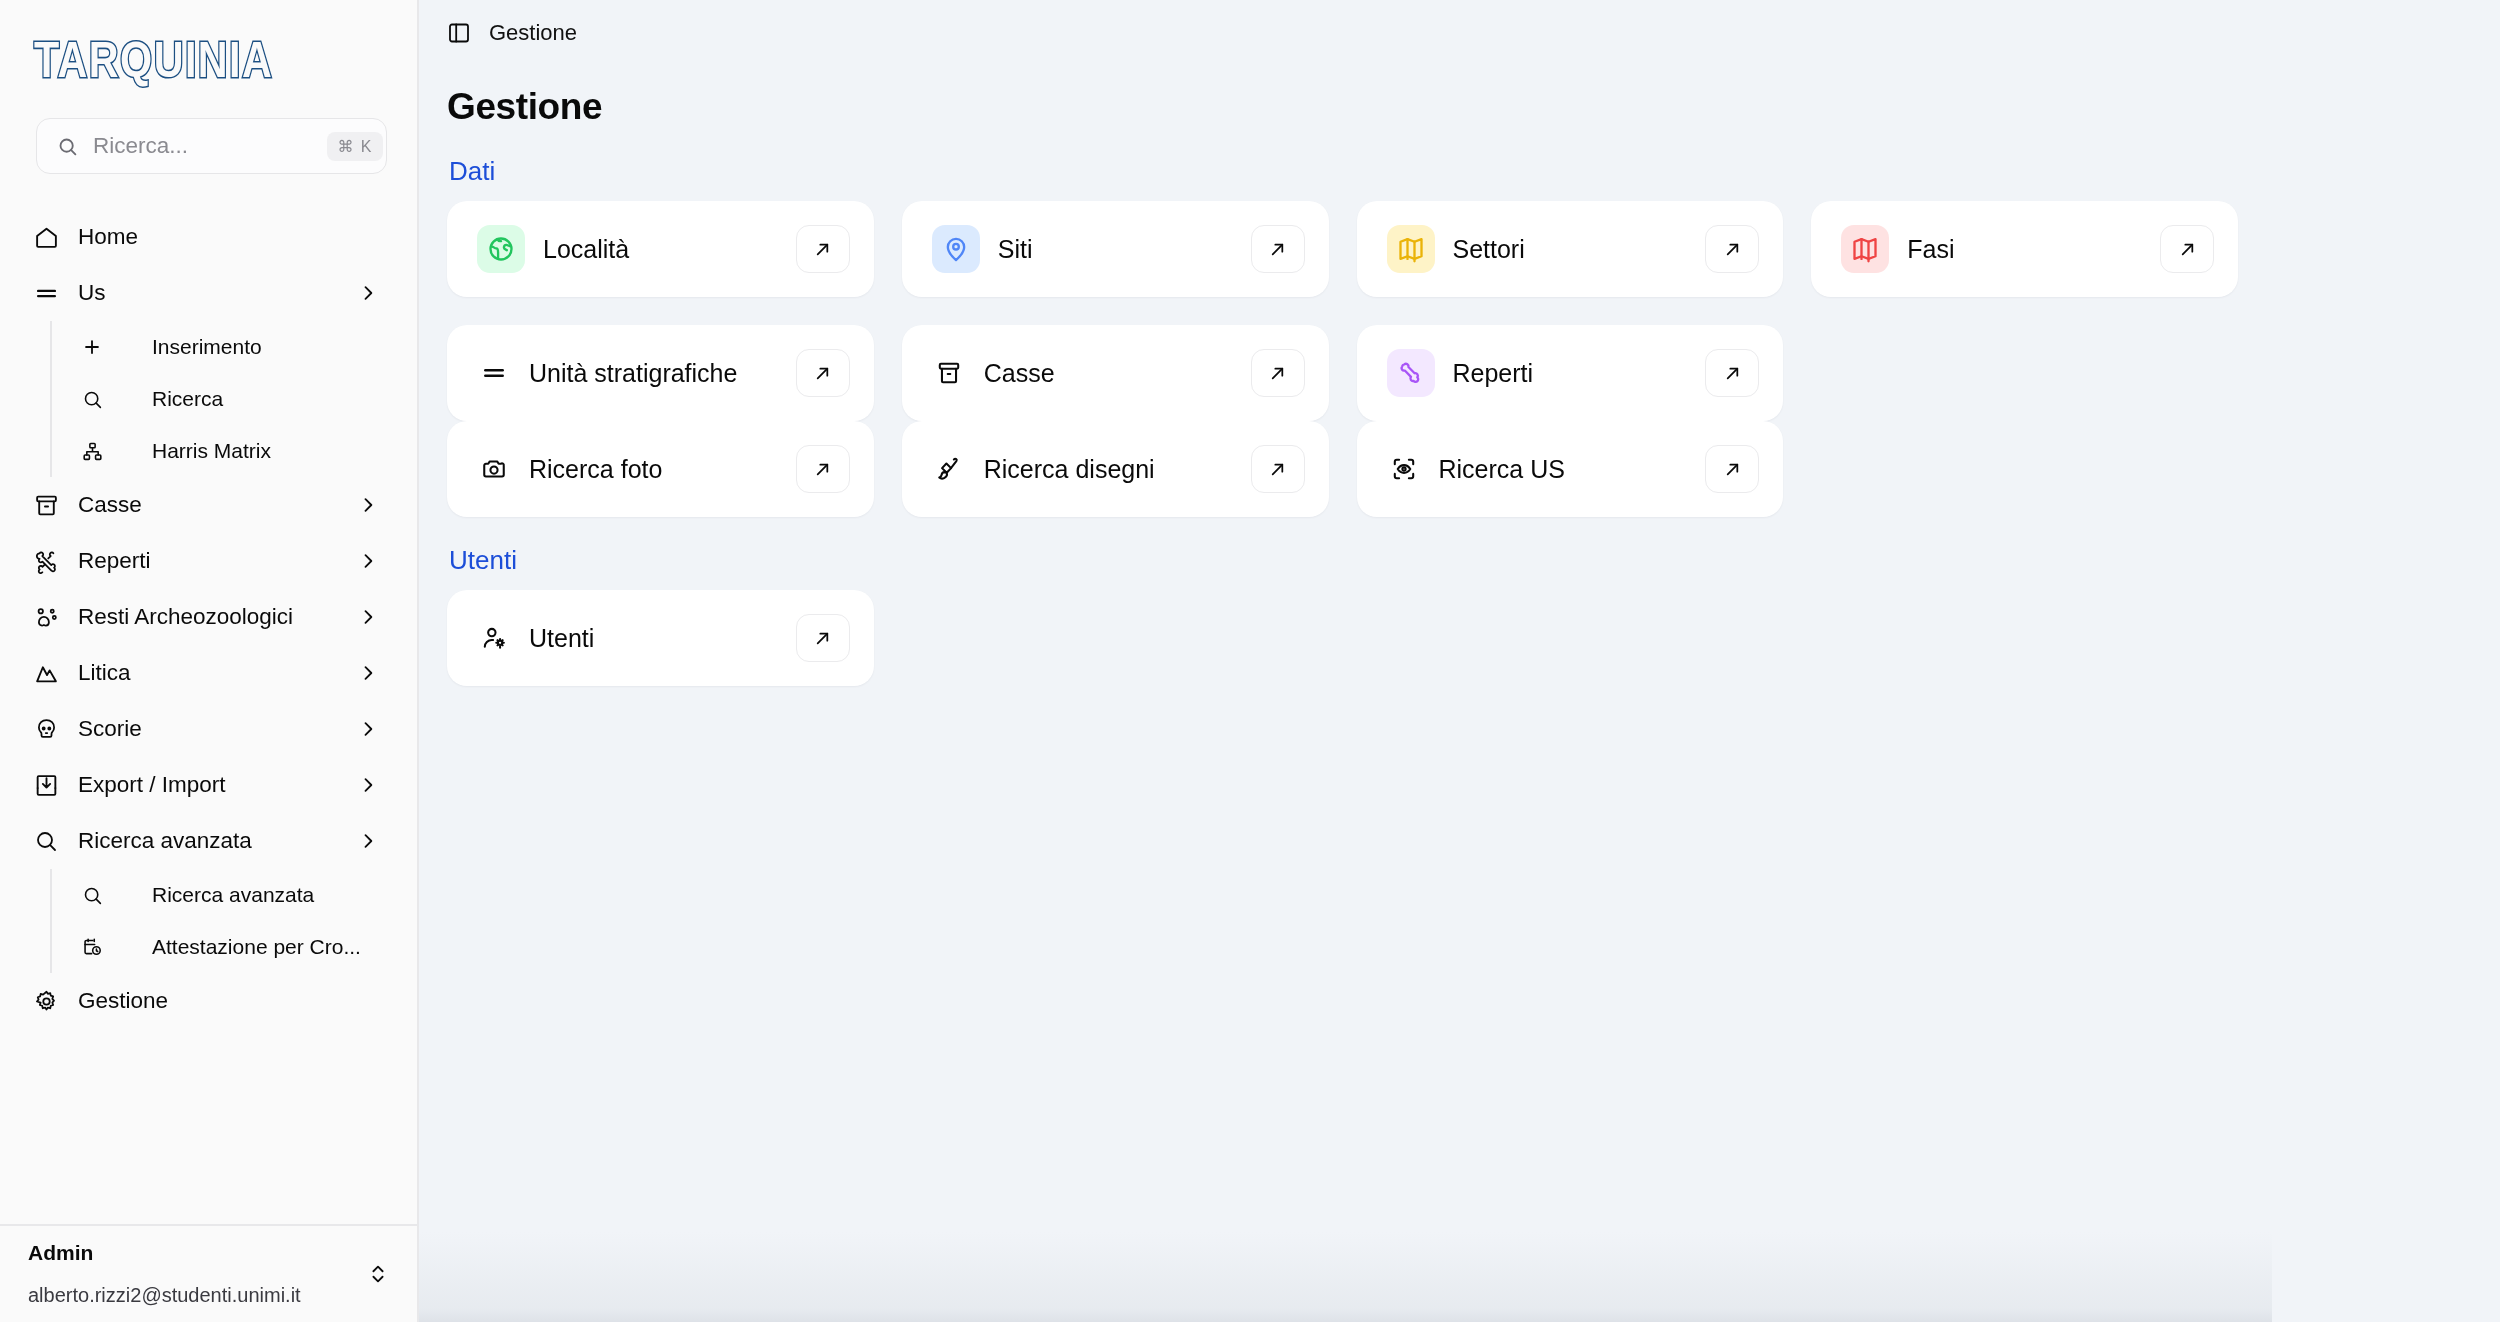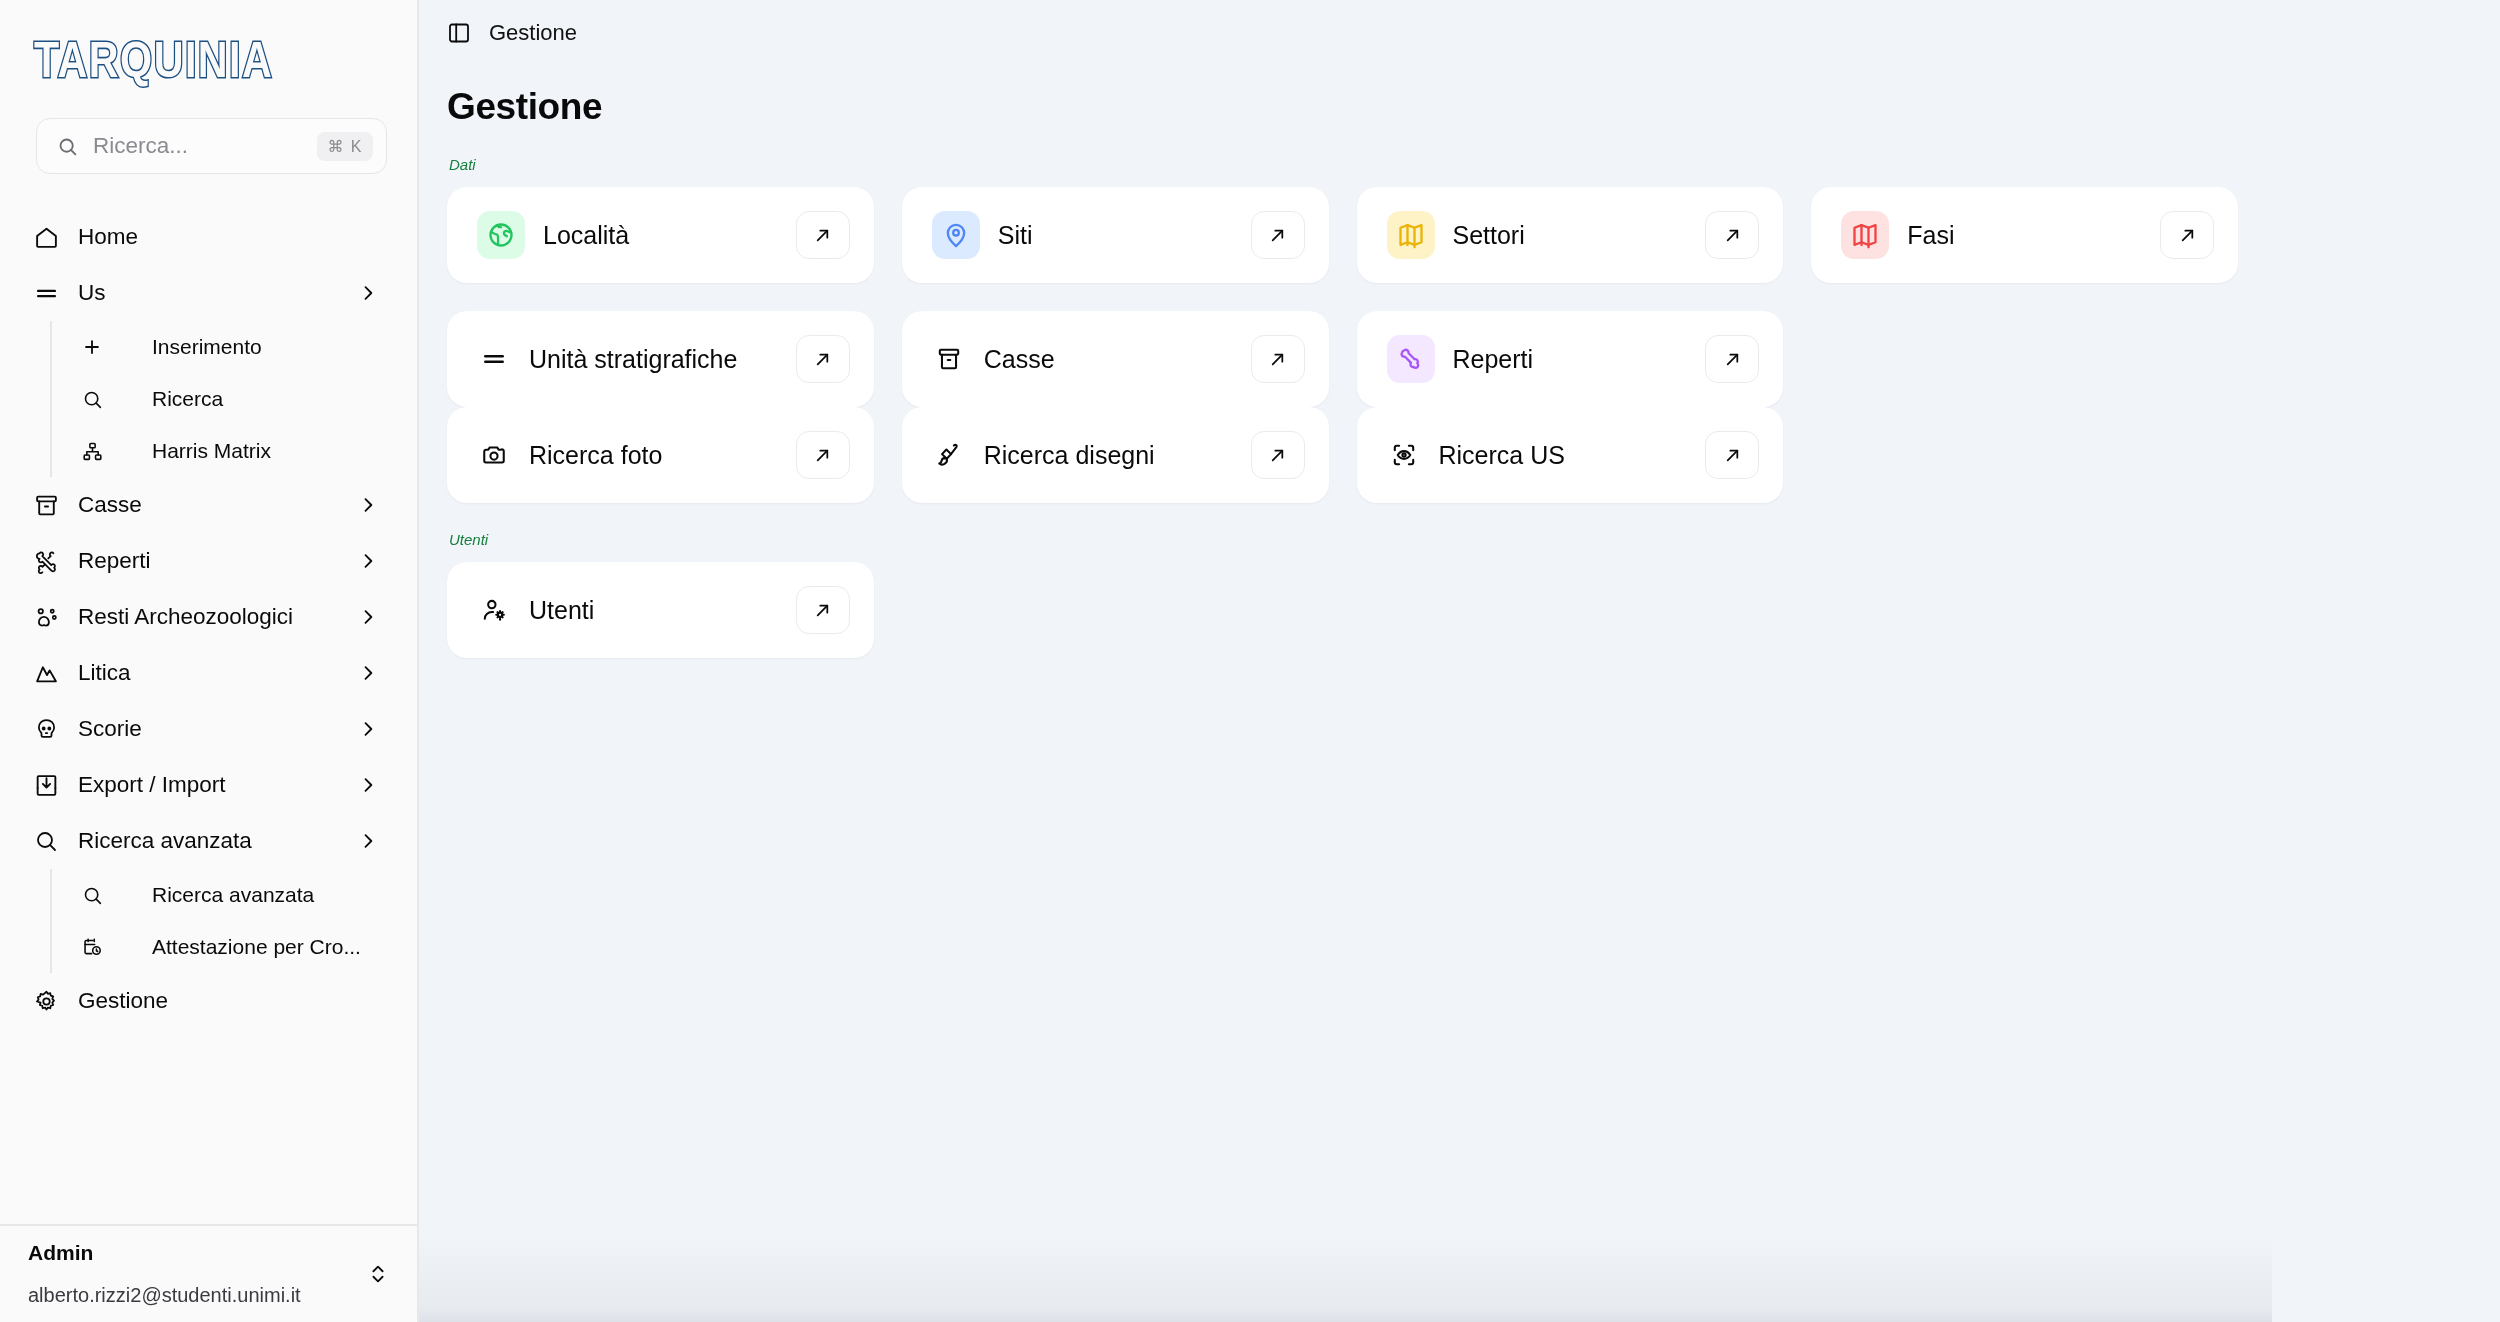--- a/index.html
+++ b/index.html
@@ -42,21 +42,21 @@
   }
   .search-wrap { padding: 0 30px 0 36px; }
   .search-box {
     height: 56px;
     border: 1.6px solid #e6e6e8;
     border-radius: 14px;
     background: #fcfcfd;
     display: flex;
     align-items: center;
     gap: 15px;
-    padding: 0 13px 0 20px;
+    padding: 0 3px 0 20px;
   }
   .search-box .ph { color: #8a8a90; font-size: 22.5px; flex: 1; }
   .kbd {
     background: #f0f0f2;
     border-radius: 8px;
     color: #8a8a90;
     font-size: 16px;
     padding: 5px 10px;
     letter-spacing: 1.5px;
     white-space: nowrap;
@@ -114,21 +114,21 @@
   .topbar {
     height: 66px;
     display: flex;
     align-items: center;
     gap: 18px;
     padding: 0 34px 0 28px;
   }
   .topbar .crumb { font-size: 22px; color: #111; }
   .content { padding: 20px 34px 0 28px; }
   .page-title { font-size: 37px; font-weight: 700; letter-spacing: -0.4px; }
-  .section-label { font-size: 15px; color: #15803d; margin: 28px 0 14px 2px; font-style: italic; }
+  .section-label { font-size: 26px; color: #1d4ed8; margin: 28px 0 14px 2px; }
   .grid {
     display: grid;
     grid-template-columns: repeat(4, 1fr);
     gap: 28px;
   }
   .card {
     background: #fff;
     border-radius: 20px;
     height: 96px;
     display: flex;

